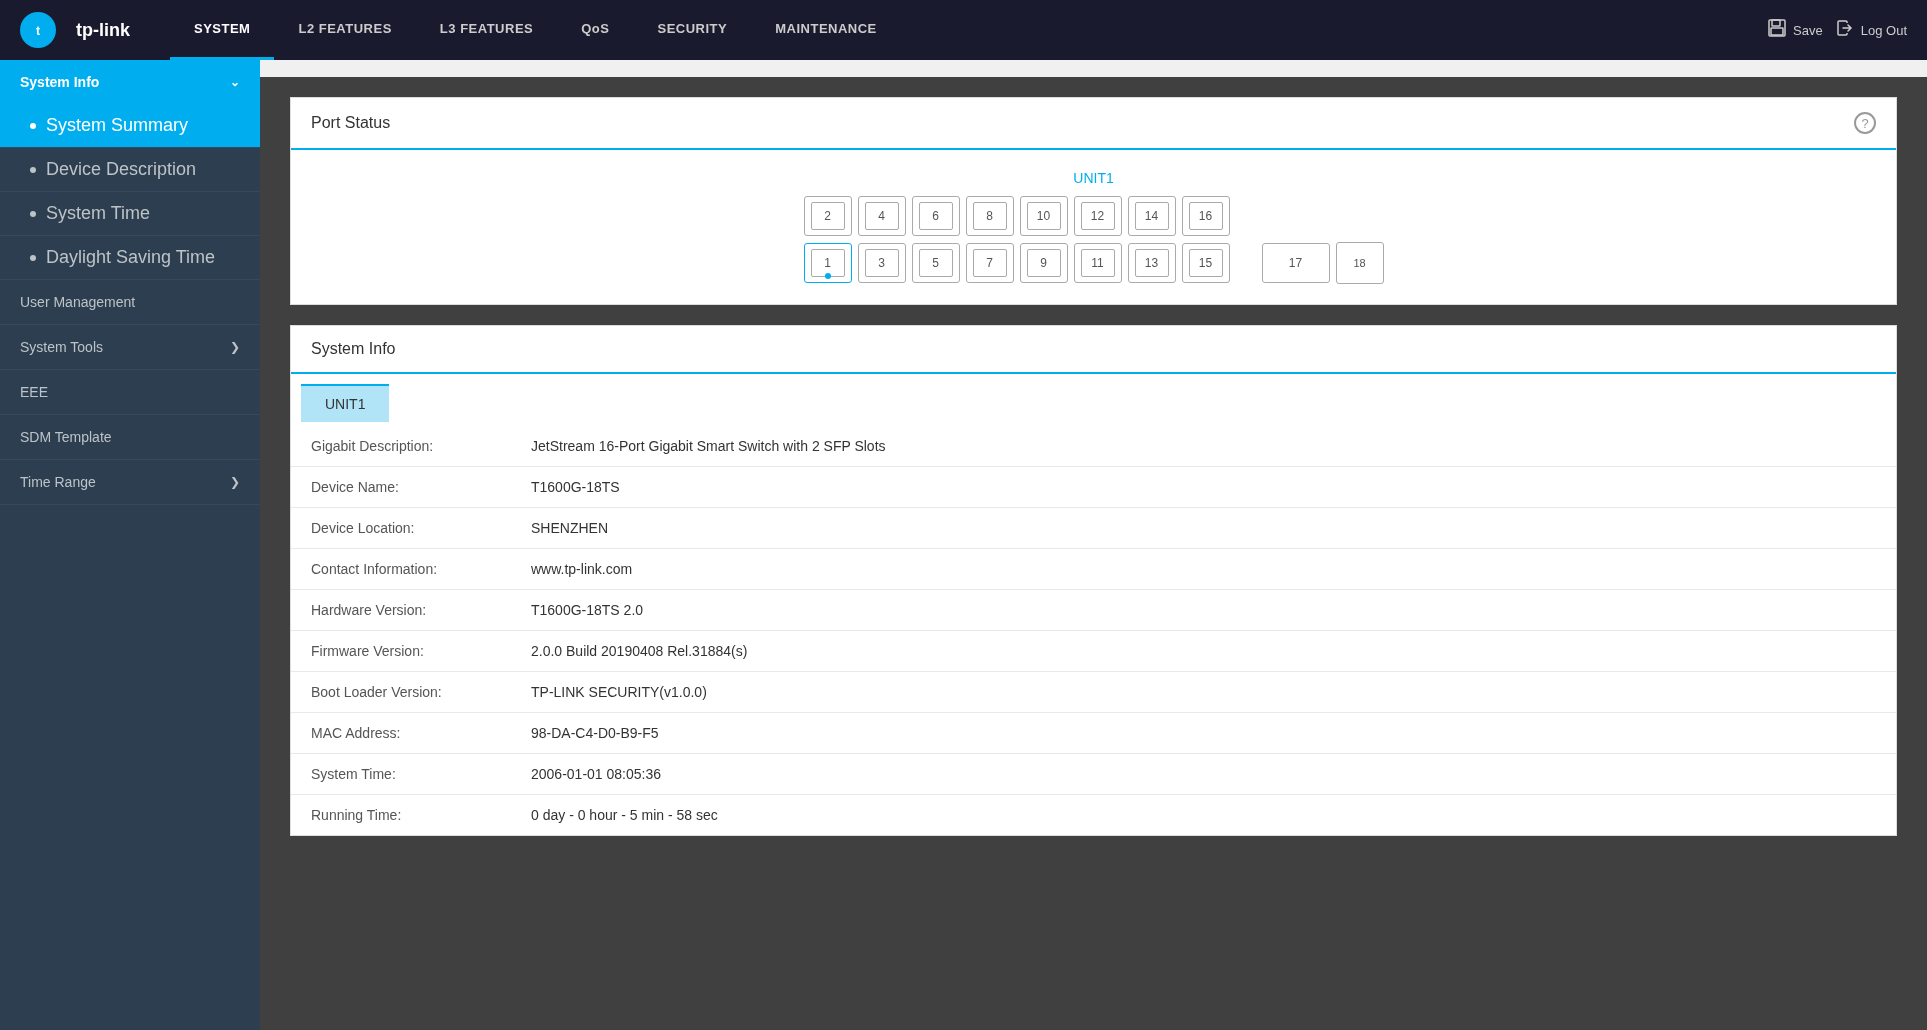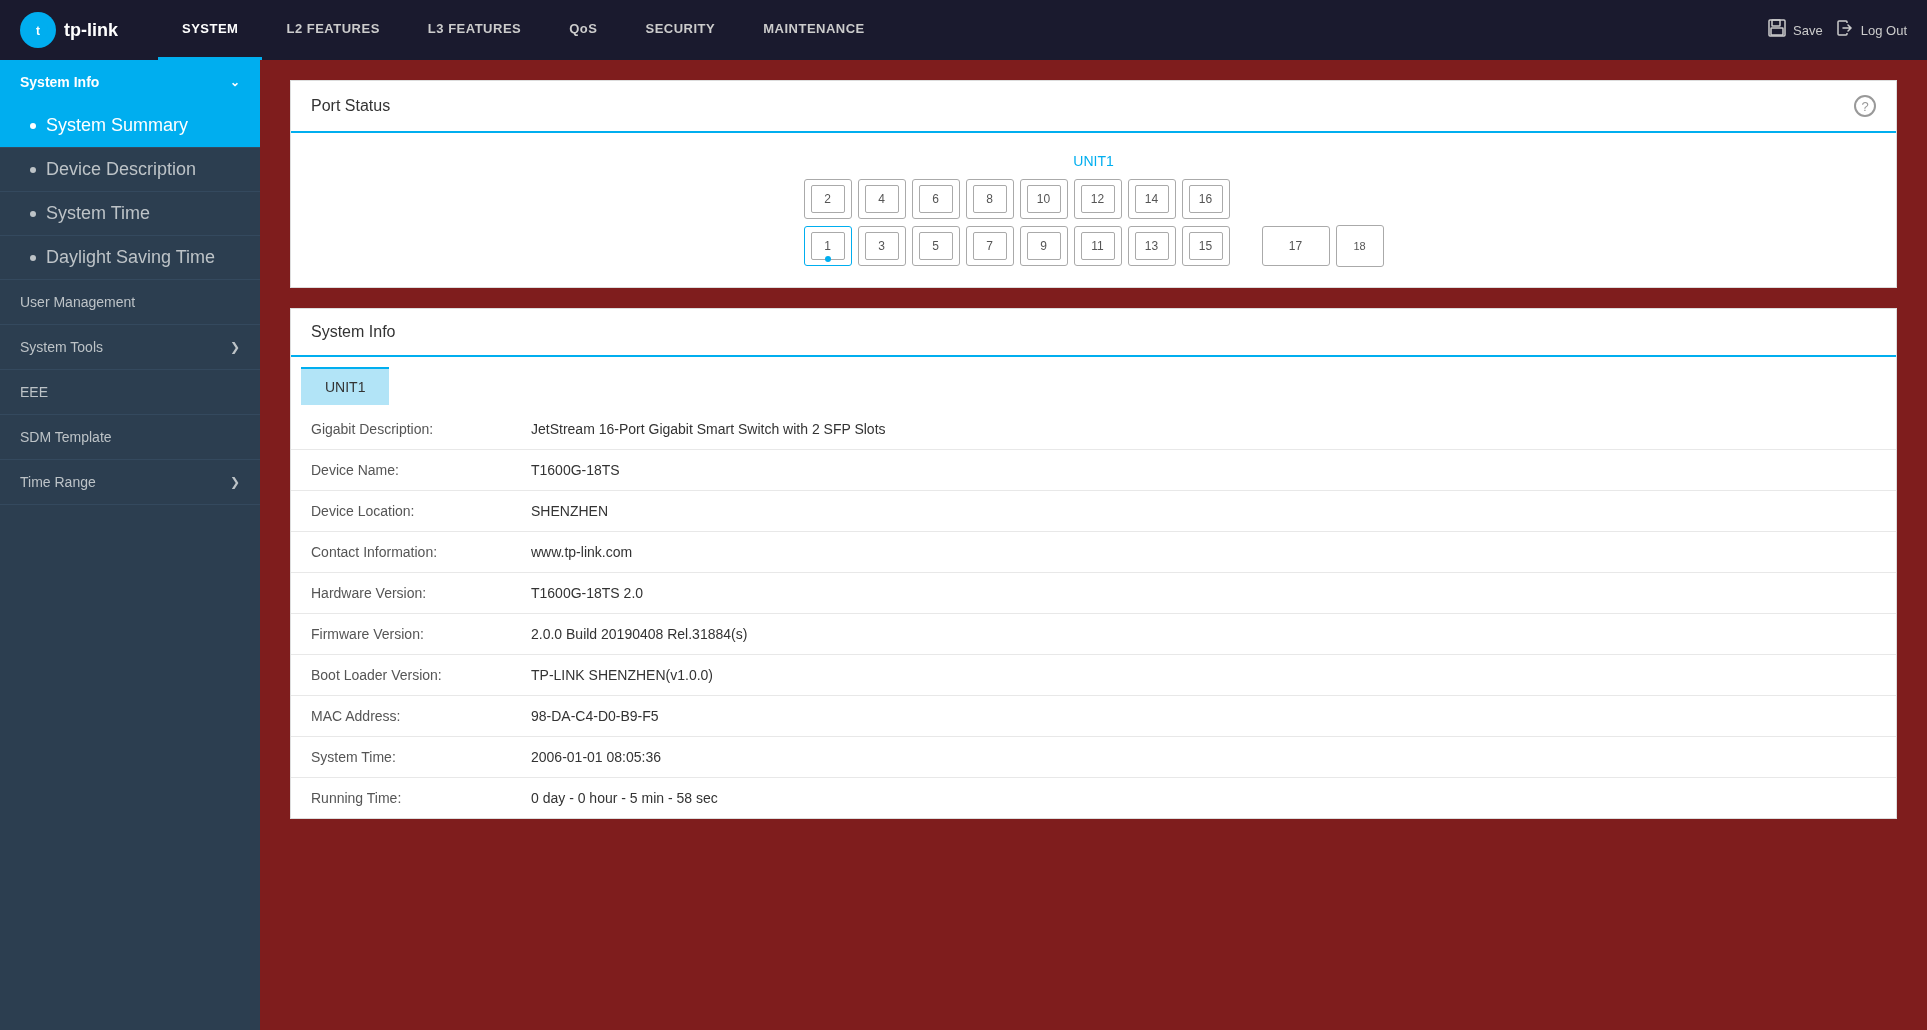--- a/index.html
+++ b/index.html
@@ -29,20 +29,21 @@
       justify-content: center;
       margin-right: 8px;
       color: white;
       font-weight: bold;
       font-size: 16px;
     }
     .logo-text {
       color: white;
       font-size: 18px;
       font-weight: bold;
+      margin-left: 12px;
     }
     .nav-items {
       display: flex;
       flex: 1;
       height: 100%;
     }
     .nav-item {
       display: flex;
       align-items: center;
       padding: 0 24px;
@@ -132,23 +133,24 @@
       color: #bdc3c7;
       cursor: pointer;
       font-size: 14px;
       border-bottom: 1px solid #34495e;
     }
     .sidebar-plain .arrow { font-size: 12px; }
 
     
     .content {
       flex: 1;
-      background: #7f1d1d;
+      background: #404040;
       overflow-y: auto;
       padding: 20px 30px;
+      margin-top: 17px;
     }
 
     
     .section {
       background: white;
       margin-bottom: 20px;
       border: 1px solid #ddd;
     }
     .section-header {
       display: flex;
@@ -480,21 +482,21 @@
             <tr>
               <td>Hardware Version:</td>
               <td>T1600G-18TS 2.0</td>
             </tr>
             <tr>
               <td>Firmware Version:</td>
               <td>2.0.0 Build 20190408 Rel.31884(s)</td>
             </tr>
             <tr>
               <td>Boot Loader Version:</td>
-              <td>TP-LINK SHENZHEN(v1.0.0)</td>
+              <td>TP-LINK SECURITY(v1.0.0)</td>
             </tr>
             <tr>
               <td>MAC Address:</td>
               <td>98-DA-C4-D0-B9-F5</td>
             </tr>
             <tr>
               <td>System Time:</td>
               <td>2006-01-01 08:05:36</td>
             </tr>
             <tr>

